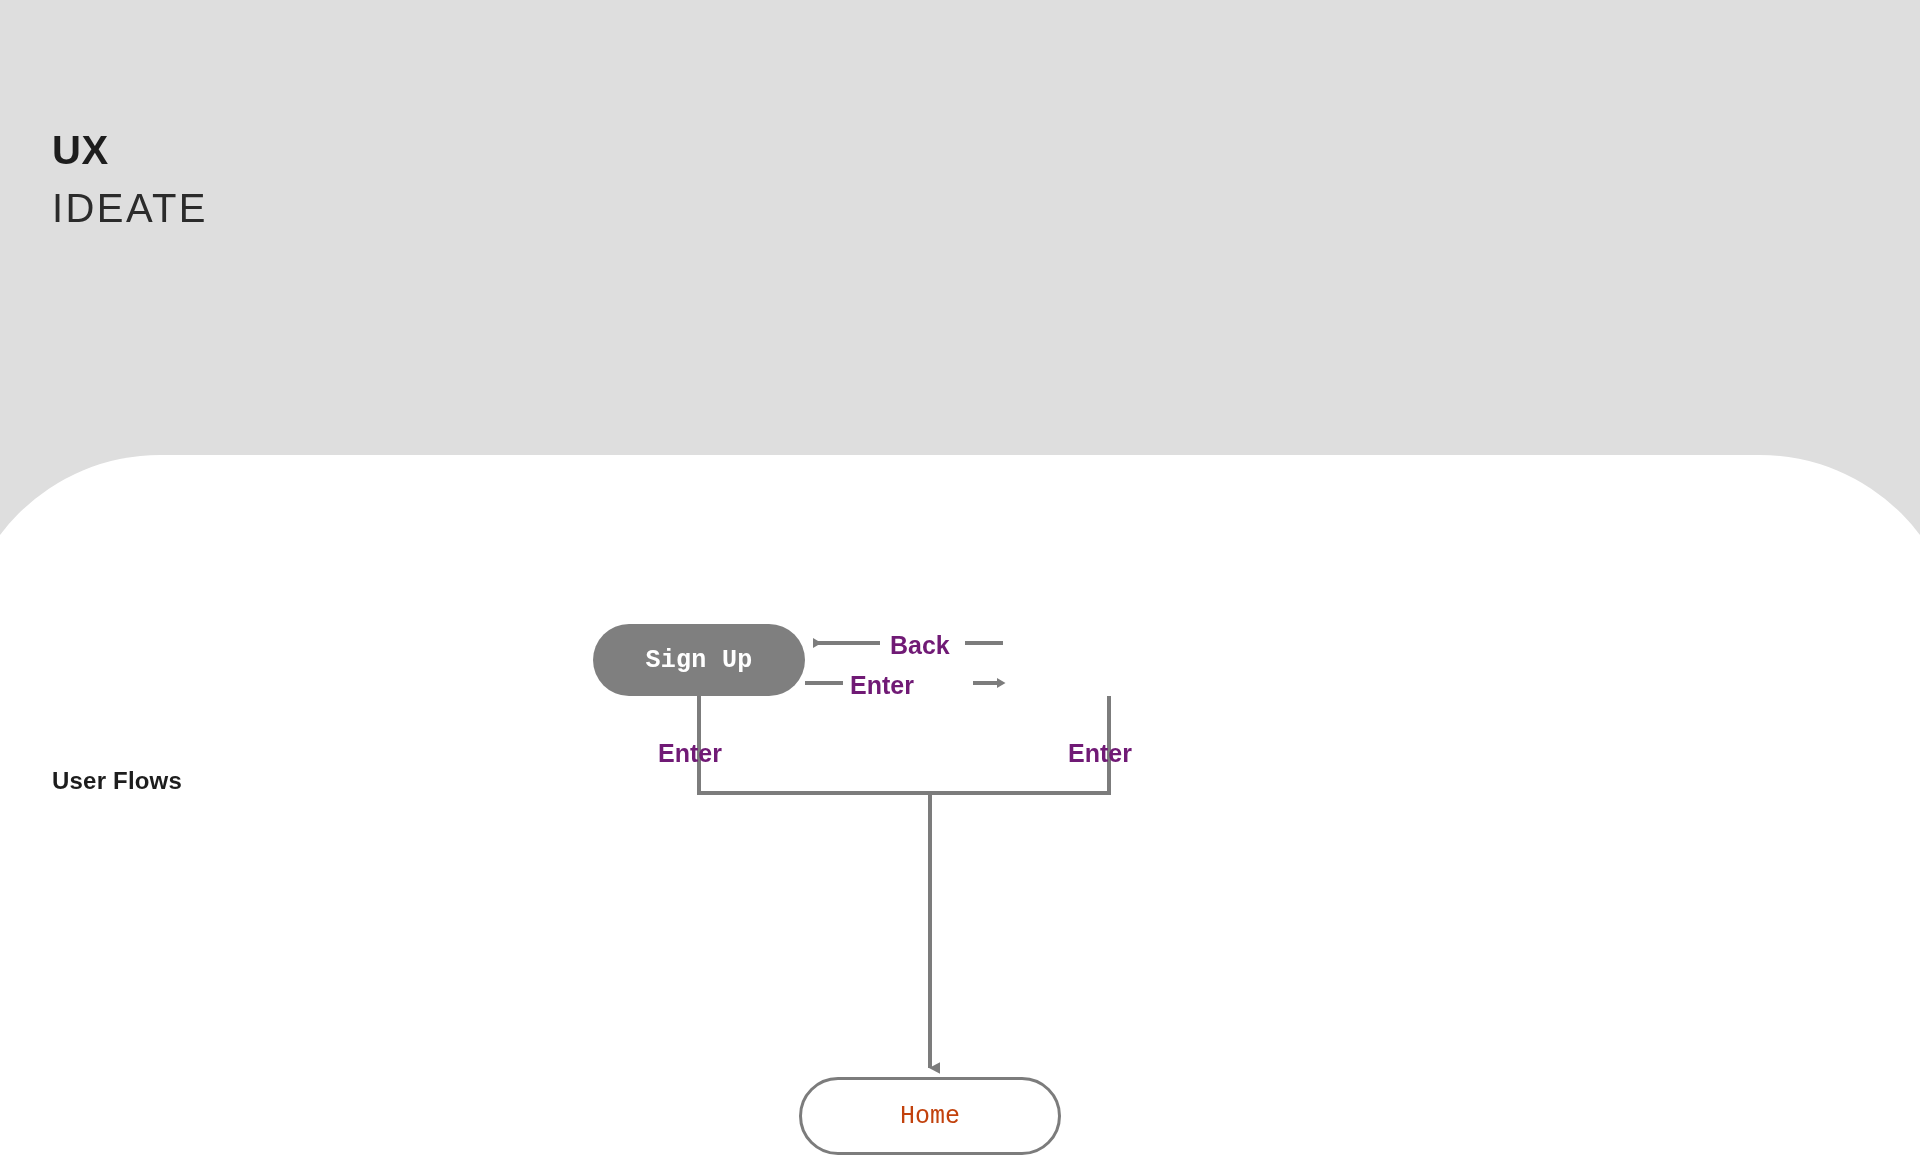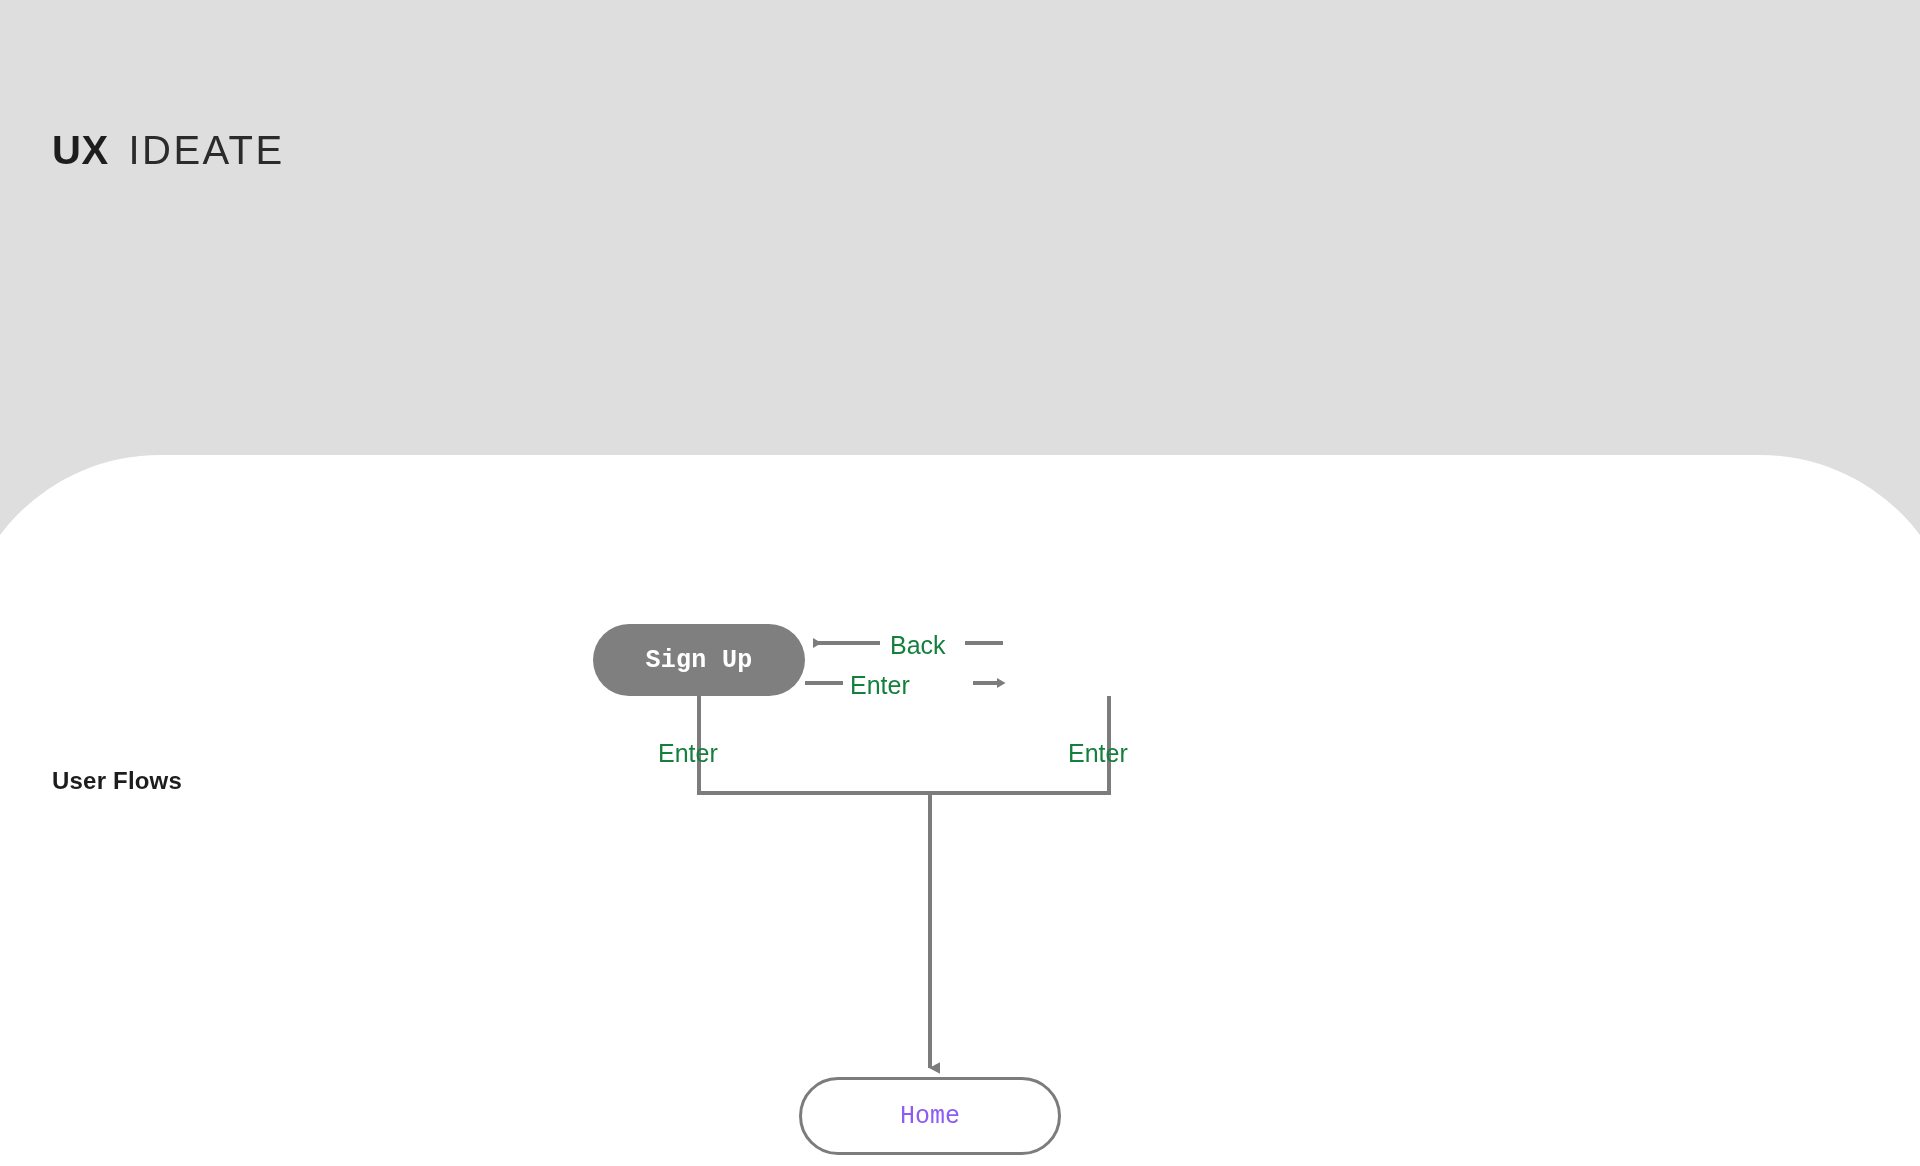--- a/index.html
+++ b/index.html
@@ -16,22 +16,23 @@
     position: relative;
   }
 
   
   .page-header {
     position: absolute;
     left: 52px;
     top: 128px;
     display: flex;
     align-items: baseline;
-    gap: 20px;
+    gap: 13px;
     white-space: nowrap;
+    flex-direction: column;
   }
   .brand-bold {
     font-size: 40px;
     font-weight: 700;
     color: #1d1d1d;
     letter-spacing: 0.5px;
   }
   .brand-light {
     font-size: 40px;
     font-weight: 400;
@@ -103,21 +104,21 @@
     border-radius: 999px;
     color: #ffffff;
     font-size: 25px;
     font-weight: 700;
     letter-spacing: 0.3px;
   }
   .flow-node.outlined {
     background: #ffffff;
     border: 3px solid #7c7c7c;
     border-radius: 999px;
-    color: #8b5cf6;
+    color: #c2410c;
     font-size: 25px;
     font-weight: 300;
   }
 
   .node-signup {
     left: 8px;
     top: 24px;
     width: 212px;
     height: 72px;
   }
@@ -130,22 +131,22 @@
   .node-home {
     left: 214px;
     top: 477px;
     width: 262px;
     height: 78px;
   }
 
   .edge-label {
     position: absolute;
     font-size: 25px;
-    font-weight: 400;
-    color: #15803d;
+    font-weight: 700;
+    color: #701a75;
     white-space: nowrap;
   }
   .label-back   { left: 305px; top: 31px; }
   .label-create { left: 265px; top: 71px; }
   .label-enter-left  { left: 73px;  top: 139px; }
   .label-enter-right { left: 483px; top: 139px; }
 </style>
 </head>
 <body>
 

